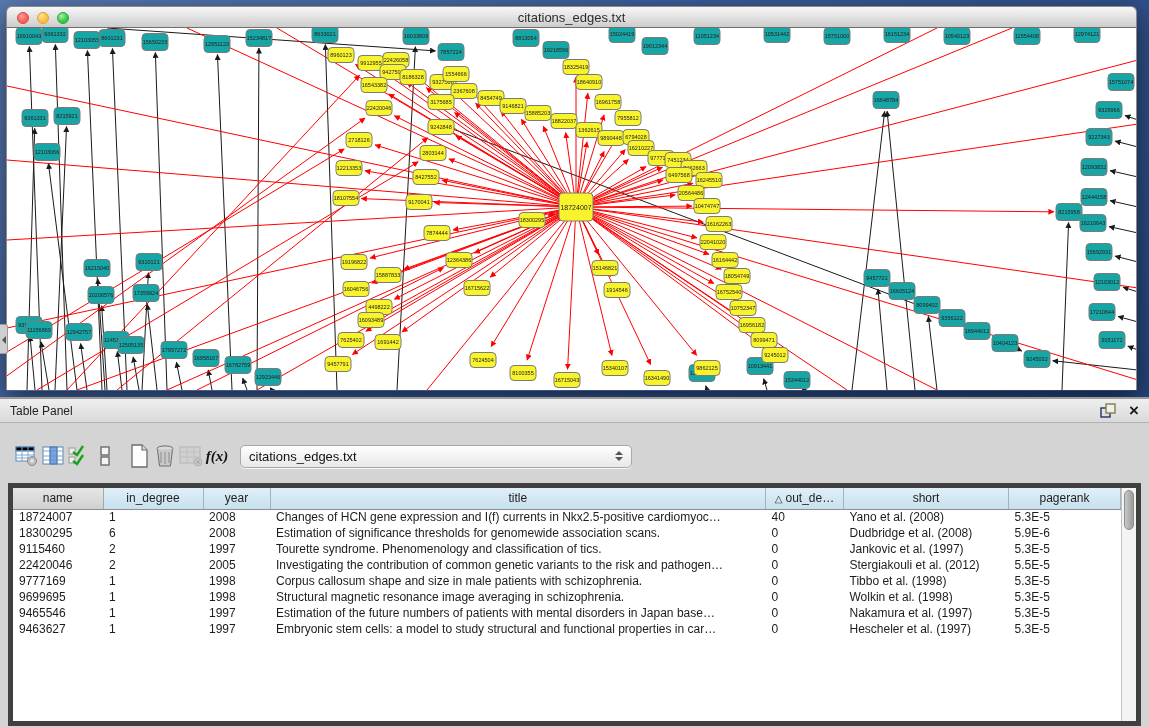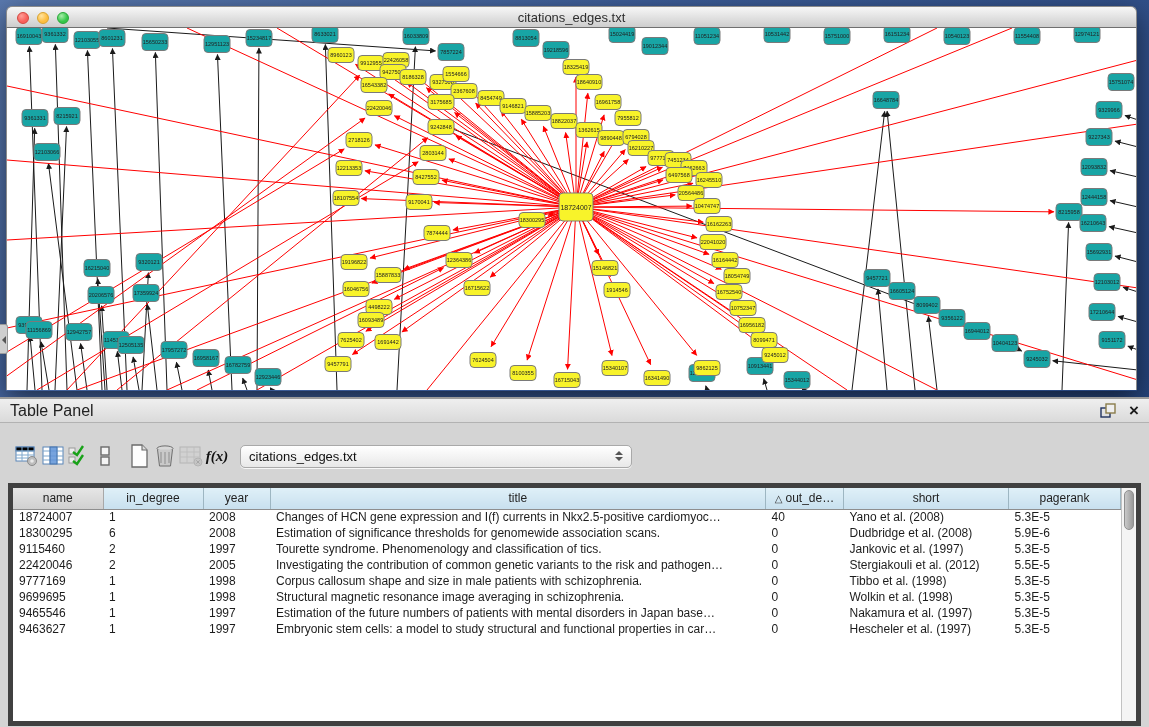--- a/index.html
+++ b/index.html
@@ -27,21 +27,21 @@
   .collapse-tab { position:absolute; left:0; top:324px; width:8px; height:30px;
     background:#cfcfcf; border:1px solid #9a9a9a; border-left:none; border-radius:0 3px 3px 0; }
   .collapse-tab:before { content:""; position:absolute; left:2px; top:11px;
     border-top:4px solid transparent; border-bottom:4px solid transparent; border-right:4px solid #555; }
 
   
   .table-panel { position:absolute; left:0; top:397px; width:1149px; height:330px;
     background:#d4d4d4; border-top:2px solid #9a9a9a; }
   .panel-titlebar { height:24px; background:linear-gradient(#efefef,#dadada);
     border-bottom:1px solid #b2b2b2; display:flex; align-items:center; padding:0 10px; }
-  .panel-title { font-size:16px; color:#222; }
+  .panel-title { font-size:12px; color:#222; }
   .panel-titlebar .spacer { flex:1; }
   .float-icon { width:18px; height:16px; margin-right:12px; cursor:default; }
   .close-icon { font-size:17px; font-weight:bold; color:#1a1a1a; line-height:16px; cursor:default; }
 
   .panel-body { padding:6px 8px 0 8px; }
 
   .toolbar { height:54px; display:flex; align-items:center; padding:0 6px; }
   .tb-icon { display:inline-flex; align-items:center; justify-content:center; width:26px; height:26px; }
   .fx-label { font-family:"Liberation Serif", serif; font-style:italic; font-weight:bold; font-size:15px; color:#111; }
   .combo { margin-left:10px; width:392px; height:23px; border:1px solid #a9a9a9; border-radius:5px;

